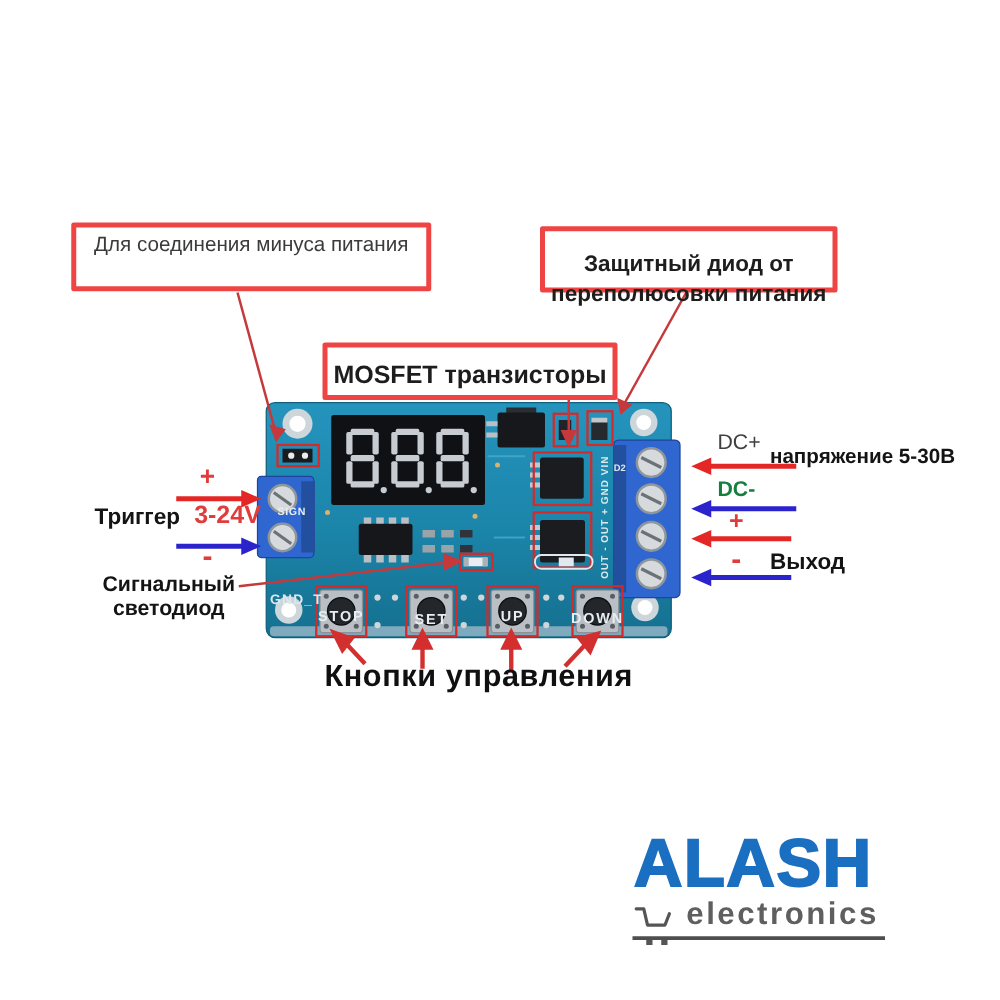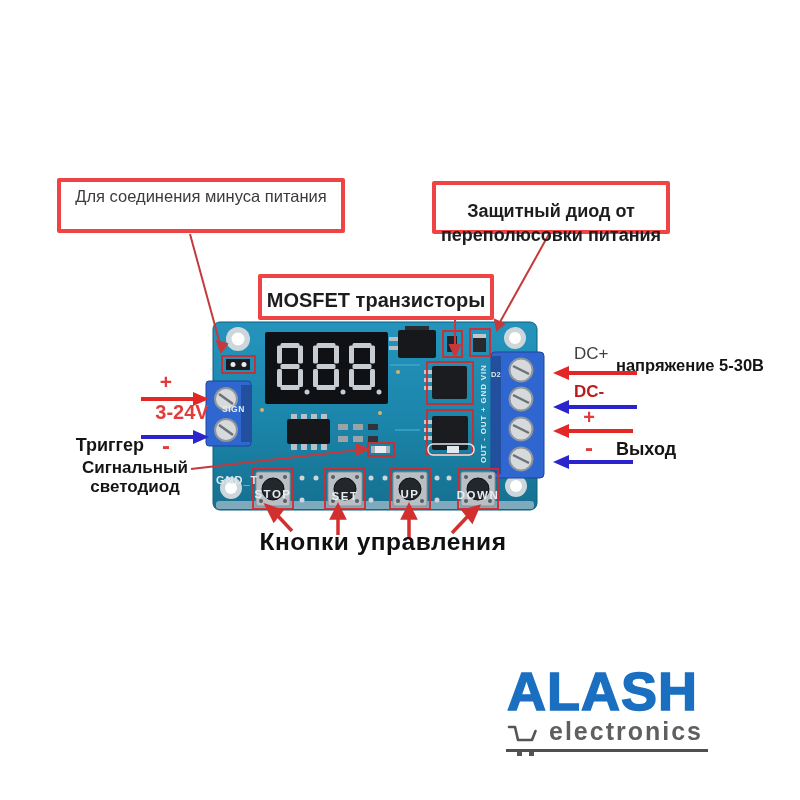--- a/index.html
+++ b/index.html
@@ -286,33 +286,33 @@
   <span class="co-line">Для соединения минуса питания</span>
 </div>
 <div class="abs callout callout2">
   <span class="co-line">Защитный диод от</span>
   <span class="co-line">переполюсовки питания</span>
 </div>
 <div class="abs callout callout3">
   <span>MOSFET транзисторы</span>
 </div>
 
-<div class="abs blklbl" style="left:42px;top:403px;width:102px;text-align:right;font-size:18px;margin-top:32px;">Триггер</div>
+<div class="abs blklbl" style="left:42px;top:403px;width:102px;text-align:right;font-size:18px;">Триггер</div>
 <div class="abs redtxt" style="left:151px;top:401px;width:62px;text-align:center;font-size:20px;">3-24V</div>
 <div class="abs redtxt" style="left:156px;top:370px;width:20px;text-align:center;font-size:21px;">+</div>
 <div class="abs redtxt" style="left:156px;top:432px;width:20px;text-align:center;font-size:24px;">-</div>
 <div class="abs blklbl" style="left:78px;top:459px;width:114px;text-align:center;font-size:17px;line-height:18.5px;">
   <span class="co-line">Сигнальный</span>
   <span class="co-line">светодиод</span>
 </div>
 
 <div class="abs blklbl" style="left:248px;top:528px;width:270px;text-align:center;font-size:24.5px;letter-spacing:0.5px;color:#101010;">Кнопки управления</div>
 
 <div class="abs" style="left:574px;top:344px;font-size:17px;font-weight:400;color:#404040;">DC+</div>
-<div class="abs" style="left:574px;top:382px;font-size:17px;font-weight:600;color:#b91c1c;">DC-</div>
+<div class="abs" style="left:574px;top:382px;font-size:17px;font-weight:600;color:#15803d;">DC-</div>
 <div class="abs blklbl" style="left:612px;top:356px;width:156px;text-align:center;font-size:16.5px;line-height:19px;">
   <span class="co-line">напряжение 5-30В</span>
 </div>
 <div class="abs redtxt" style="left:580px;top:406px;width:18px;text-align:center;font-size:20px;">+</div>
 <div class="abs redtxt" style="left:580px;top:434px;width:18px;text-align:center;font-size:24px;">-</div>
 <div class="abs blklbl" style="left:616px;top:439px;font-size:18px;">Выход</div>
 
 <div class="abs silk" style="left:222px;top:372px;font-size:8.5px;letter-spacing:0.5px;">SIGN</div>
 <div class="abs silk" style="left:216px;top:442px;font-size:11px;letter-spacing:1px;color:#dce8ec;">GND_T</div>
 <div class="abs silk" style="left:253px;top:456px;width:40px;text-align:center;font-size:11.5px;">STOP</div>

